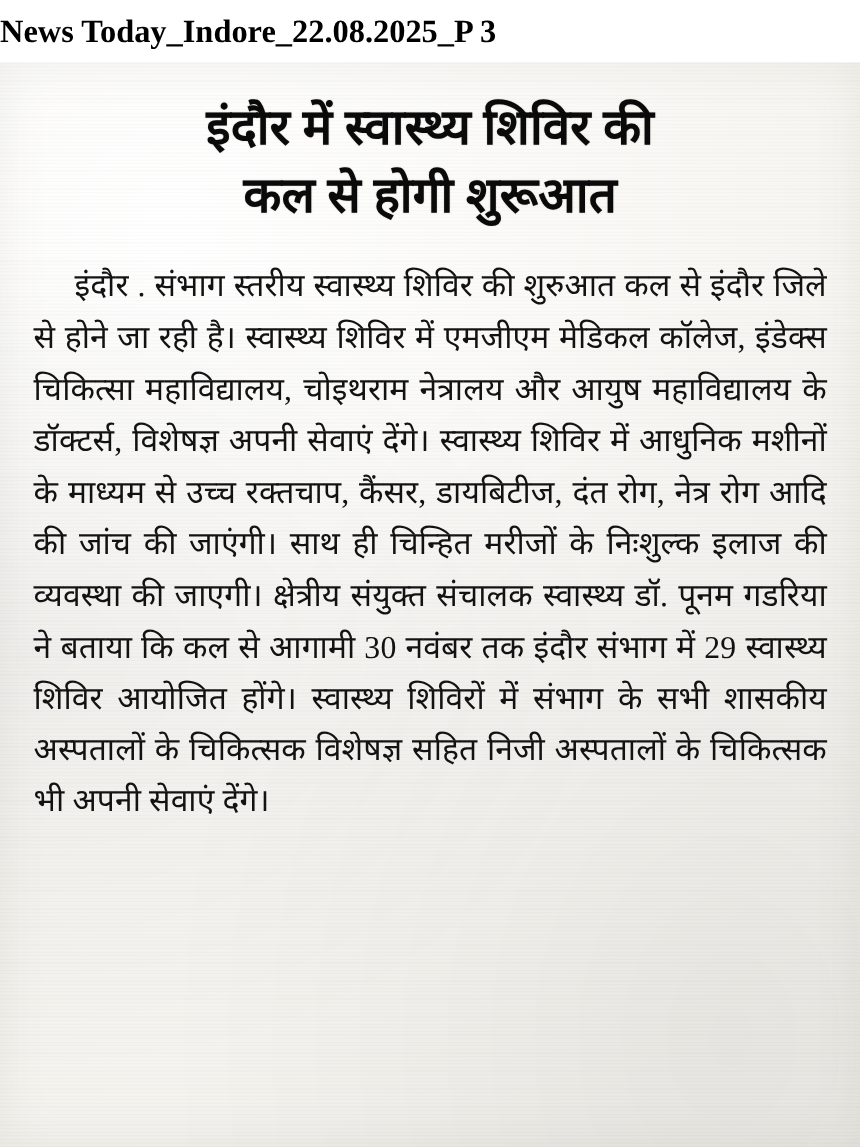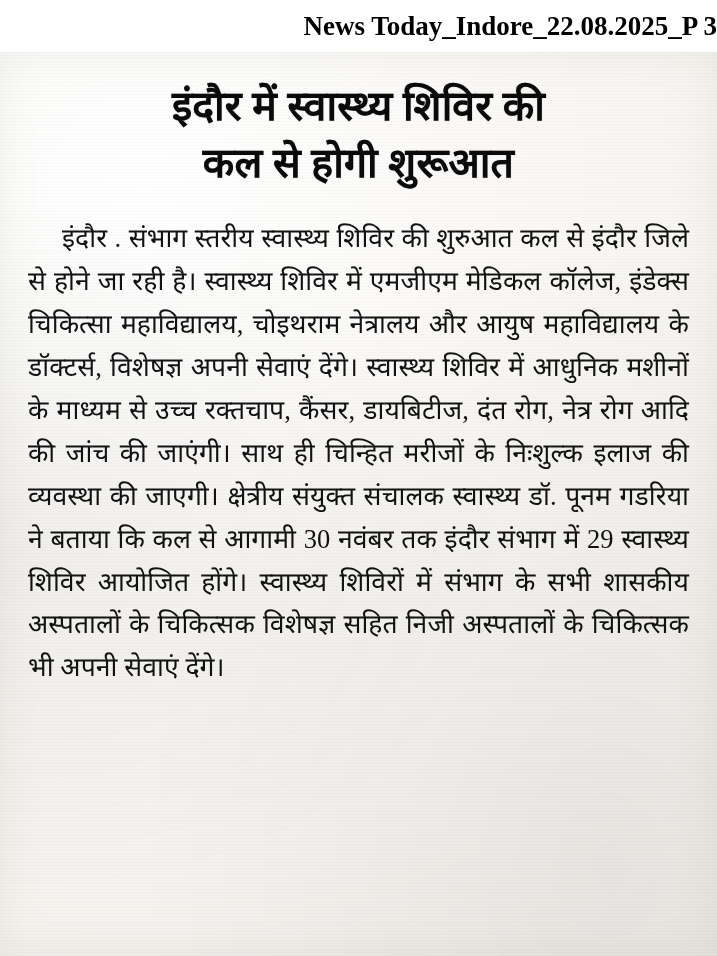--- a/index.html
+++ b/index.html
@@ -22,21 +22,21 @@
   }
   .header-bar {
     position: absolute;
     top: 0;
     left: 0;
     width: 717px;
     height: 52px;
     background: #ffffff;
     display: flex;
     align-items: center;
-    justify-content: flex-end;
+    justify-content: flex-start;
   }
   .header-title {
     font-family: "Liberation Serif", serif;
     font-weight: bold;
     font-size: 27px;
     letter-spacing: 0px;
     color: #000;
     white-space: nowrap;
   }
   .clipping {

